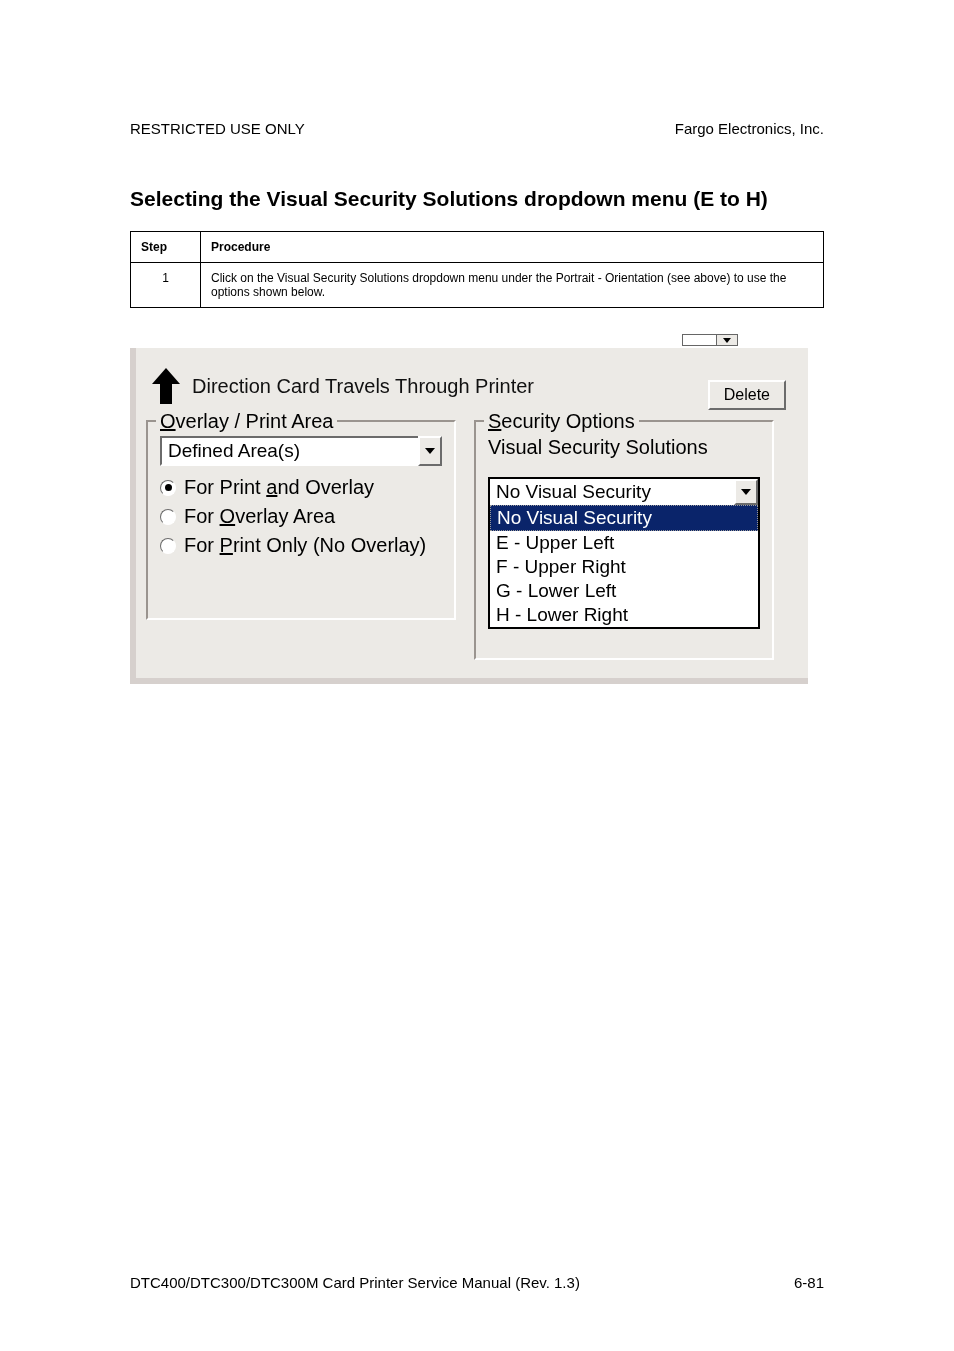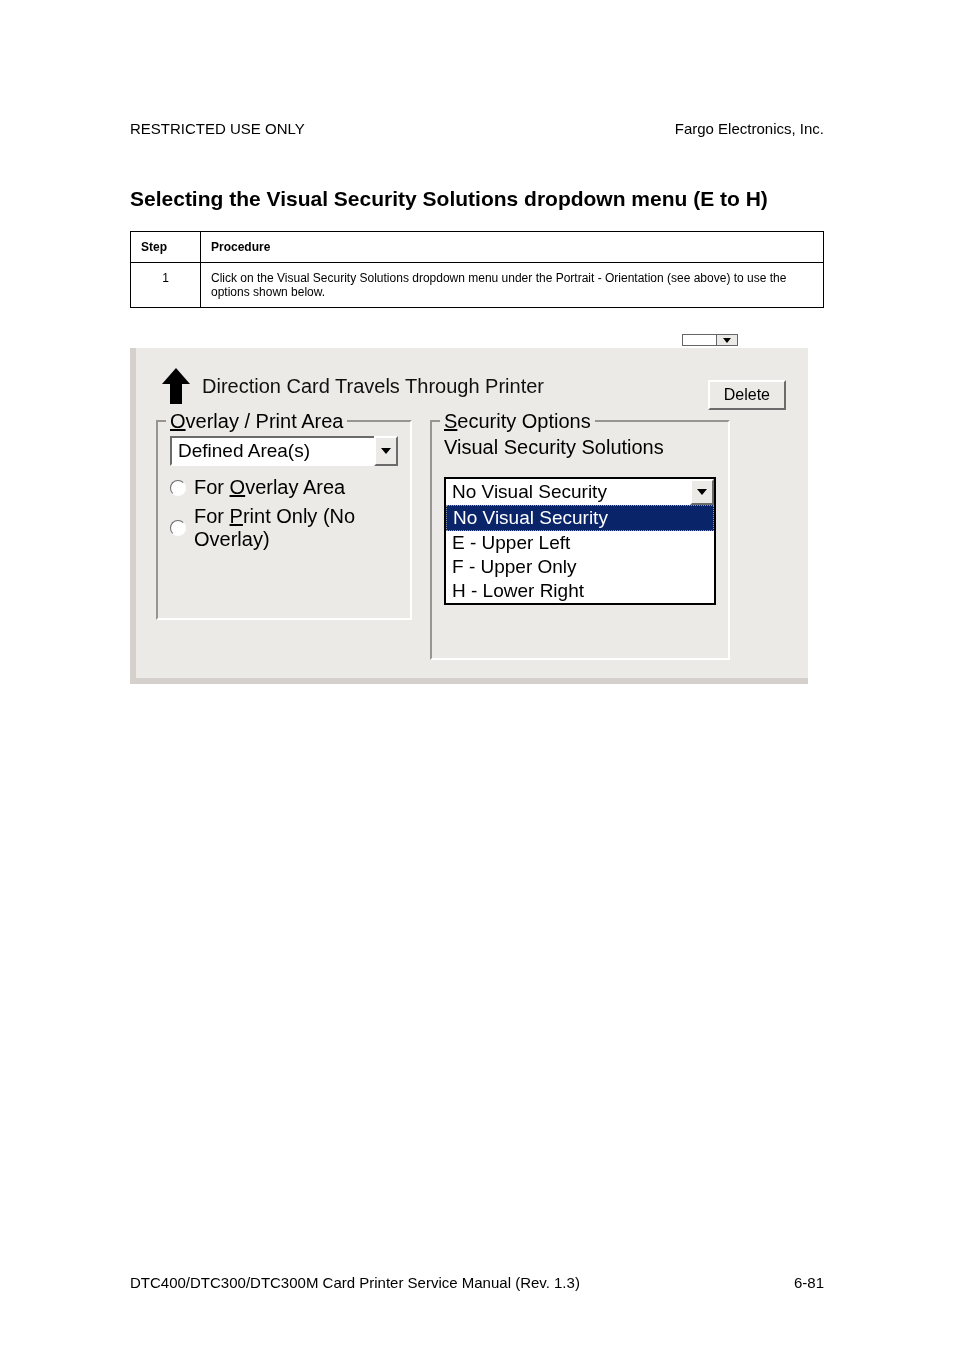--- a/index.html
+++ b/index.html
@@ -49,21 +49,21 @@
   
   .dialog-wrap {
     border-left: 6px solid #d6d0cd;
     border-bottom: 6px solid #d6d0cd;
     padding: 0;
     display: inline-block;
   }
   .dialog {
     background: #eceae6;
     width: 672px;
-    padding: 18px 22px 18px 20px;
+    padding: 18px 22px 18px 10px;
     font-family: Tahoma, Arial, sans-serif;
     position: relative;
   }
   .top-row {
     display: flex;
     align-items: center;
     position: relative;
     margin-bottom: 14px;
   }
   .arrow-svg {
@@ -116,21 +116,21 @@
     gap: 18px;
   }
   .group-box {
     border: 2px solid #fff;
     border-top-color: #9a948f;
     border-left-color: #9a948f;
     position: relative;
     padding: 14px 12px 12px 12px;
   }
   .group-left {
-    width: 256px;
+    width: 310px;
     height: 200px;
   }
   .group-right {
     width: 300px;
     height: 240px;
   }
   .group-legend {
     position: absolute;
     top: -12px;
     left: 8px;
@@ -299,20 +299,24 @@
         <div class="group-legend">
           <span class="u">O</span><span>verlay / Print Area</span>
         </div>
         <div class="combo">
           <div class="combo-text">Defined Area(s)</div>
           <div class="combo-btn">
             <svg width="10" height="6" viewBox="0 0 10 6">
                 <polygon points="0,0 10,0 5,6" fill="#000"></polygon>
               </svg>
           </div>
+        </div>
+        <div class="radio-row">
+          <span class="radio checked"></span>
+          <span><span>For Print </span><span class="u">a</span><span>nd Overlay</span></span>
         </div>
         <div class="radio-row">
           <span class="radio"></span>
           <span><span>For </span><span class="u">O</span><span>verlay Area</span></span>
         </div>
         <div class="radio-row">
           <span class="radio"></span>
           <span><span>For </span><span class="u">P</span><span>rint Only (No Overlay)</span></span>
         </div>
       </div>
@@ -327,21 +331,22 @@
             <div class="dd-top-text">No Visual Security</div>
             <div class="dd-top-btn">
               <svg width="10" height="6" viewBox="0 0 10 6">
                   <polygon points="0,0 10,0 5,6" fill="#000"></polygon>
                 </svg>
             </div>
           </div>
           <div class="dropdown-list">
             <div class="dd-item selected">No Visual Security</div>
             <div class="dd-item">E - Upper Left</div>
-            <div class="dd-item">F - Upper Only</div>
+            <div class="dd-item">F - Upper Right</div>
+            <div class="dd-item">G - Lower Left</div>
             <div class="dd-item">H - Lower Right</div>
           </div>
         </div>
       </div>
     </div>
 
   </div>
 </div>
 
 <div class="footer-row">

